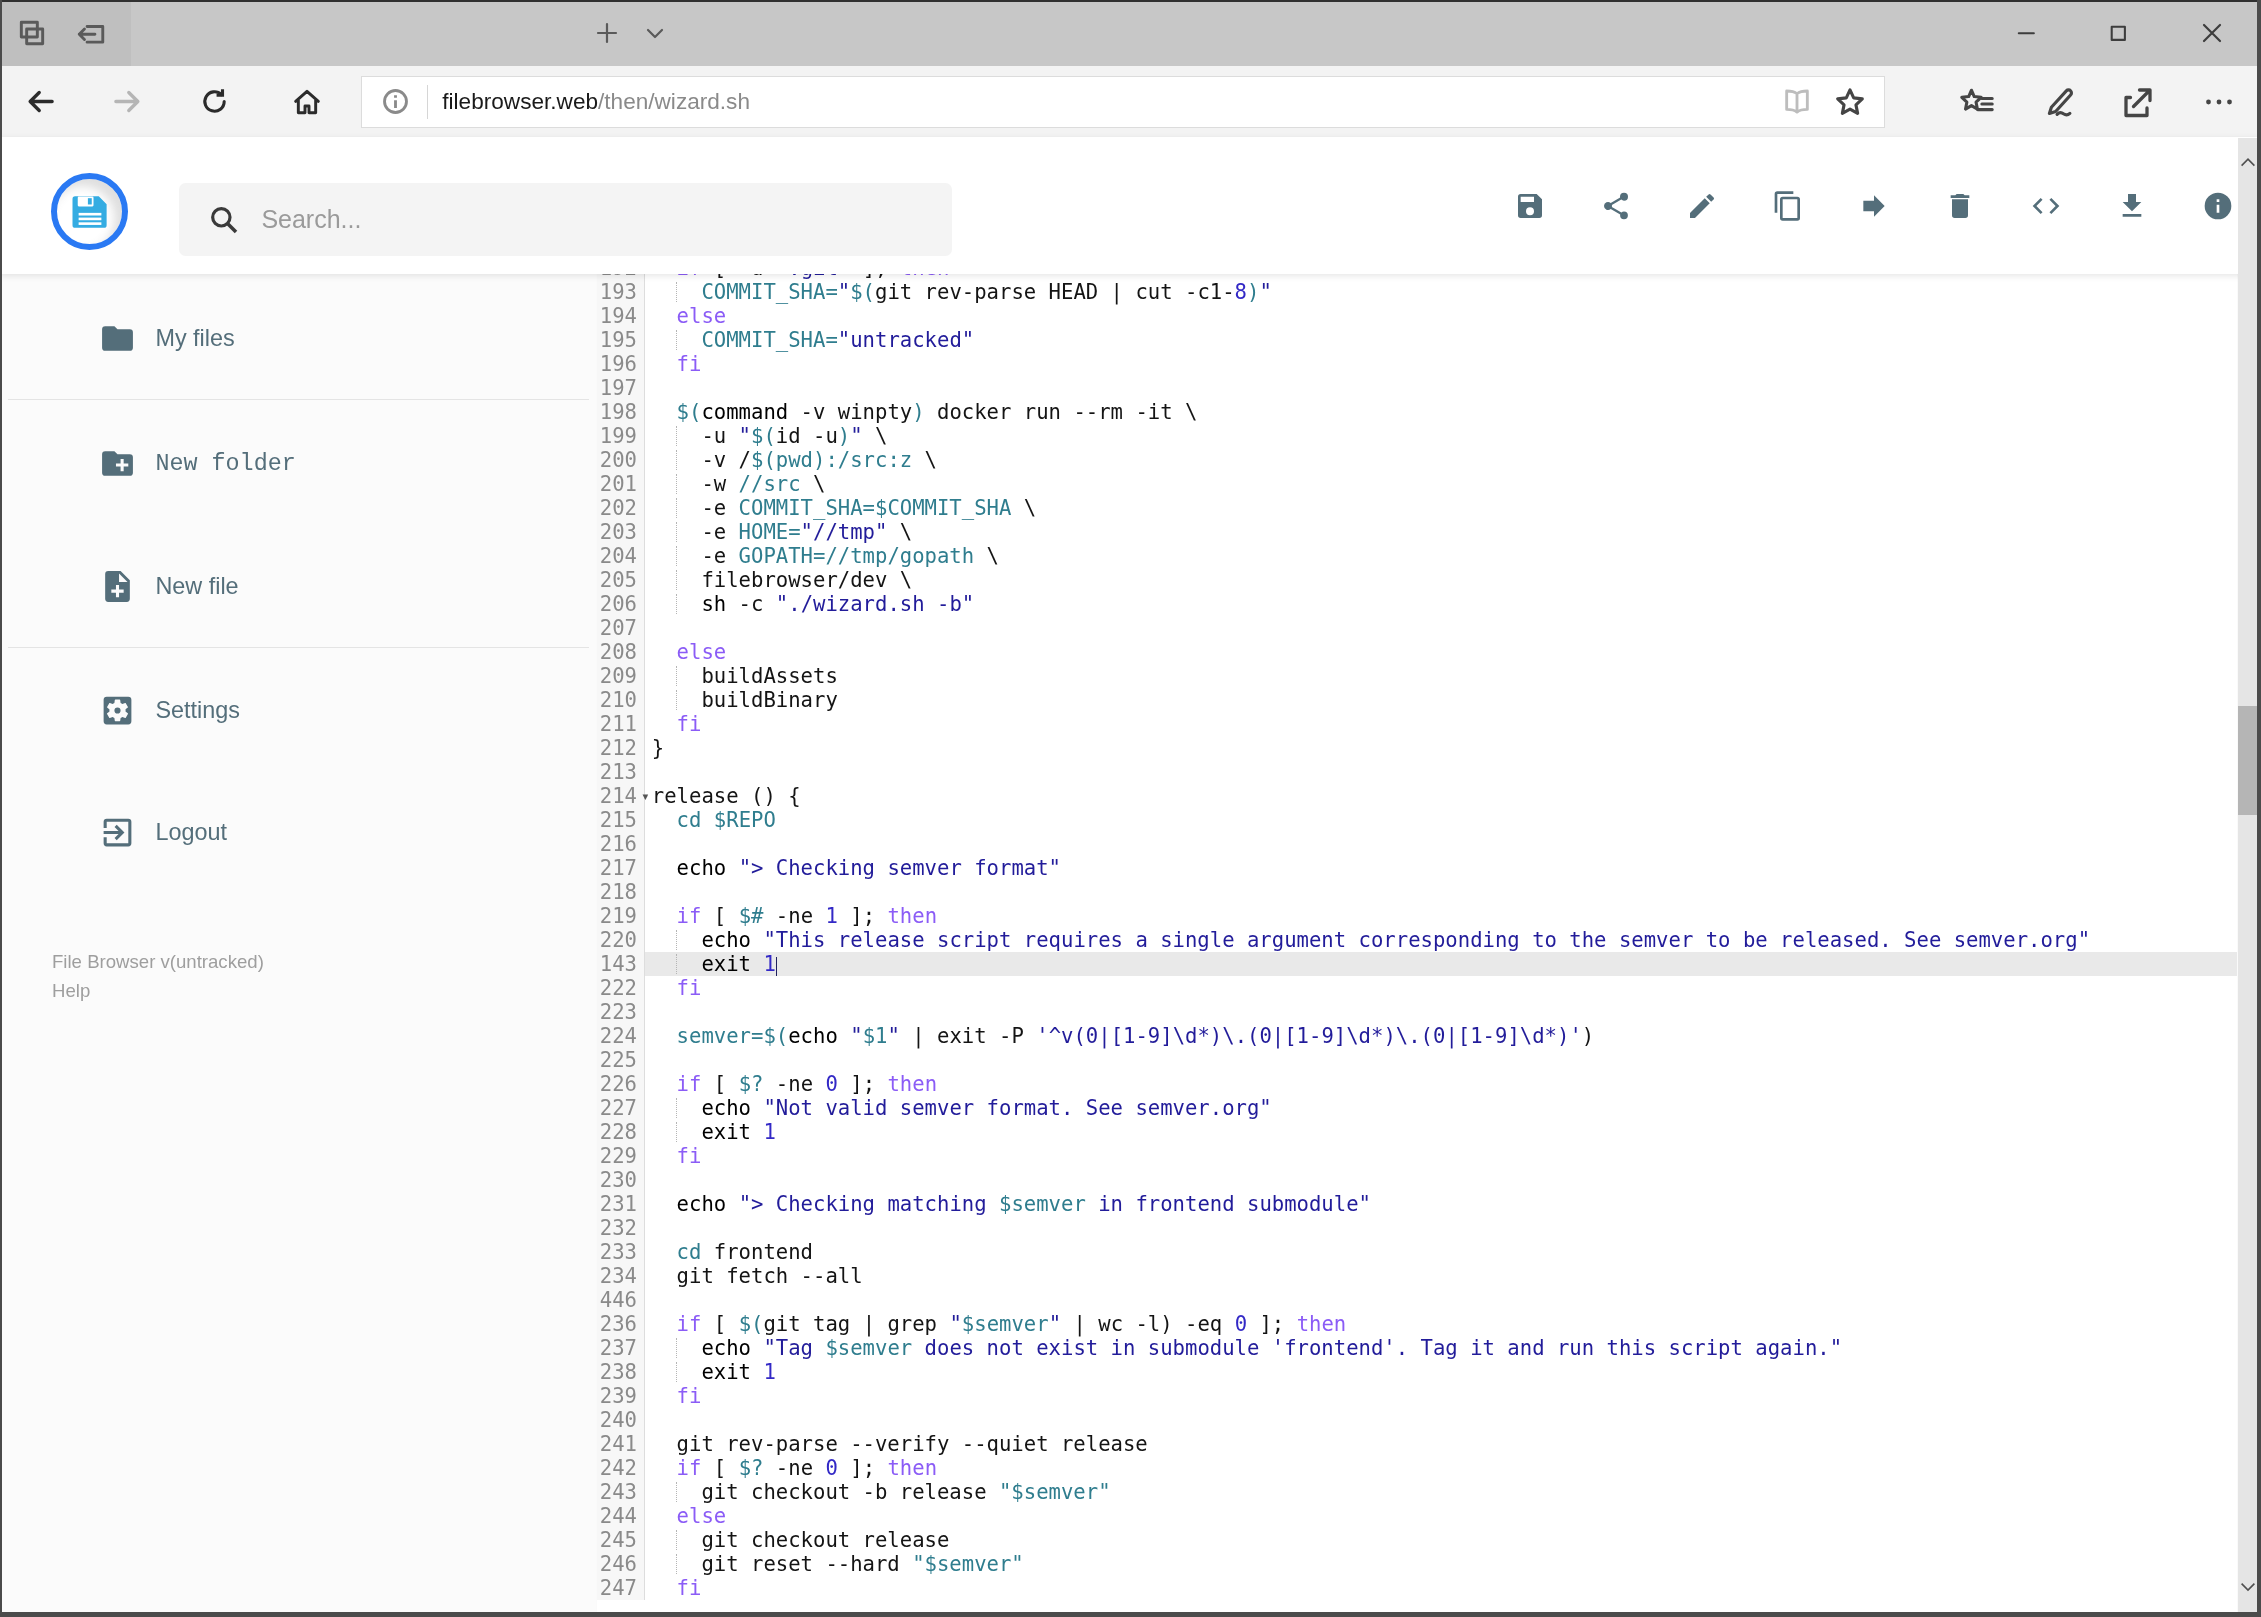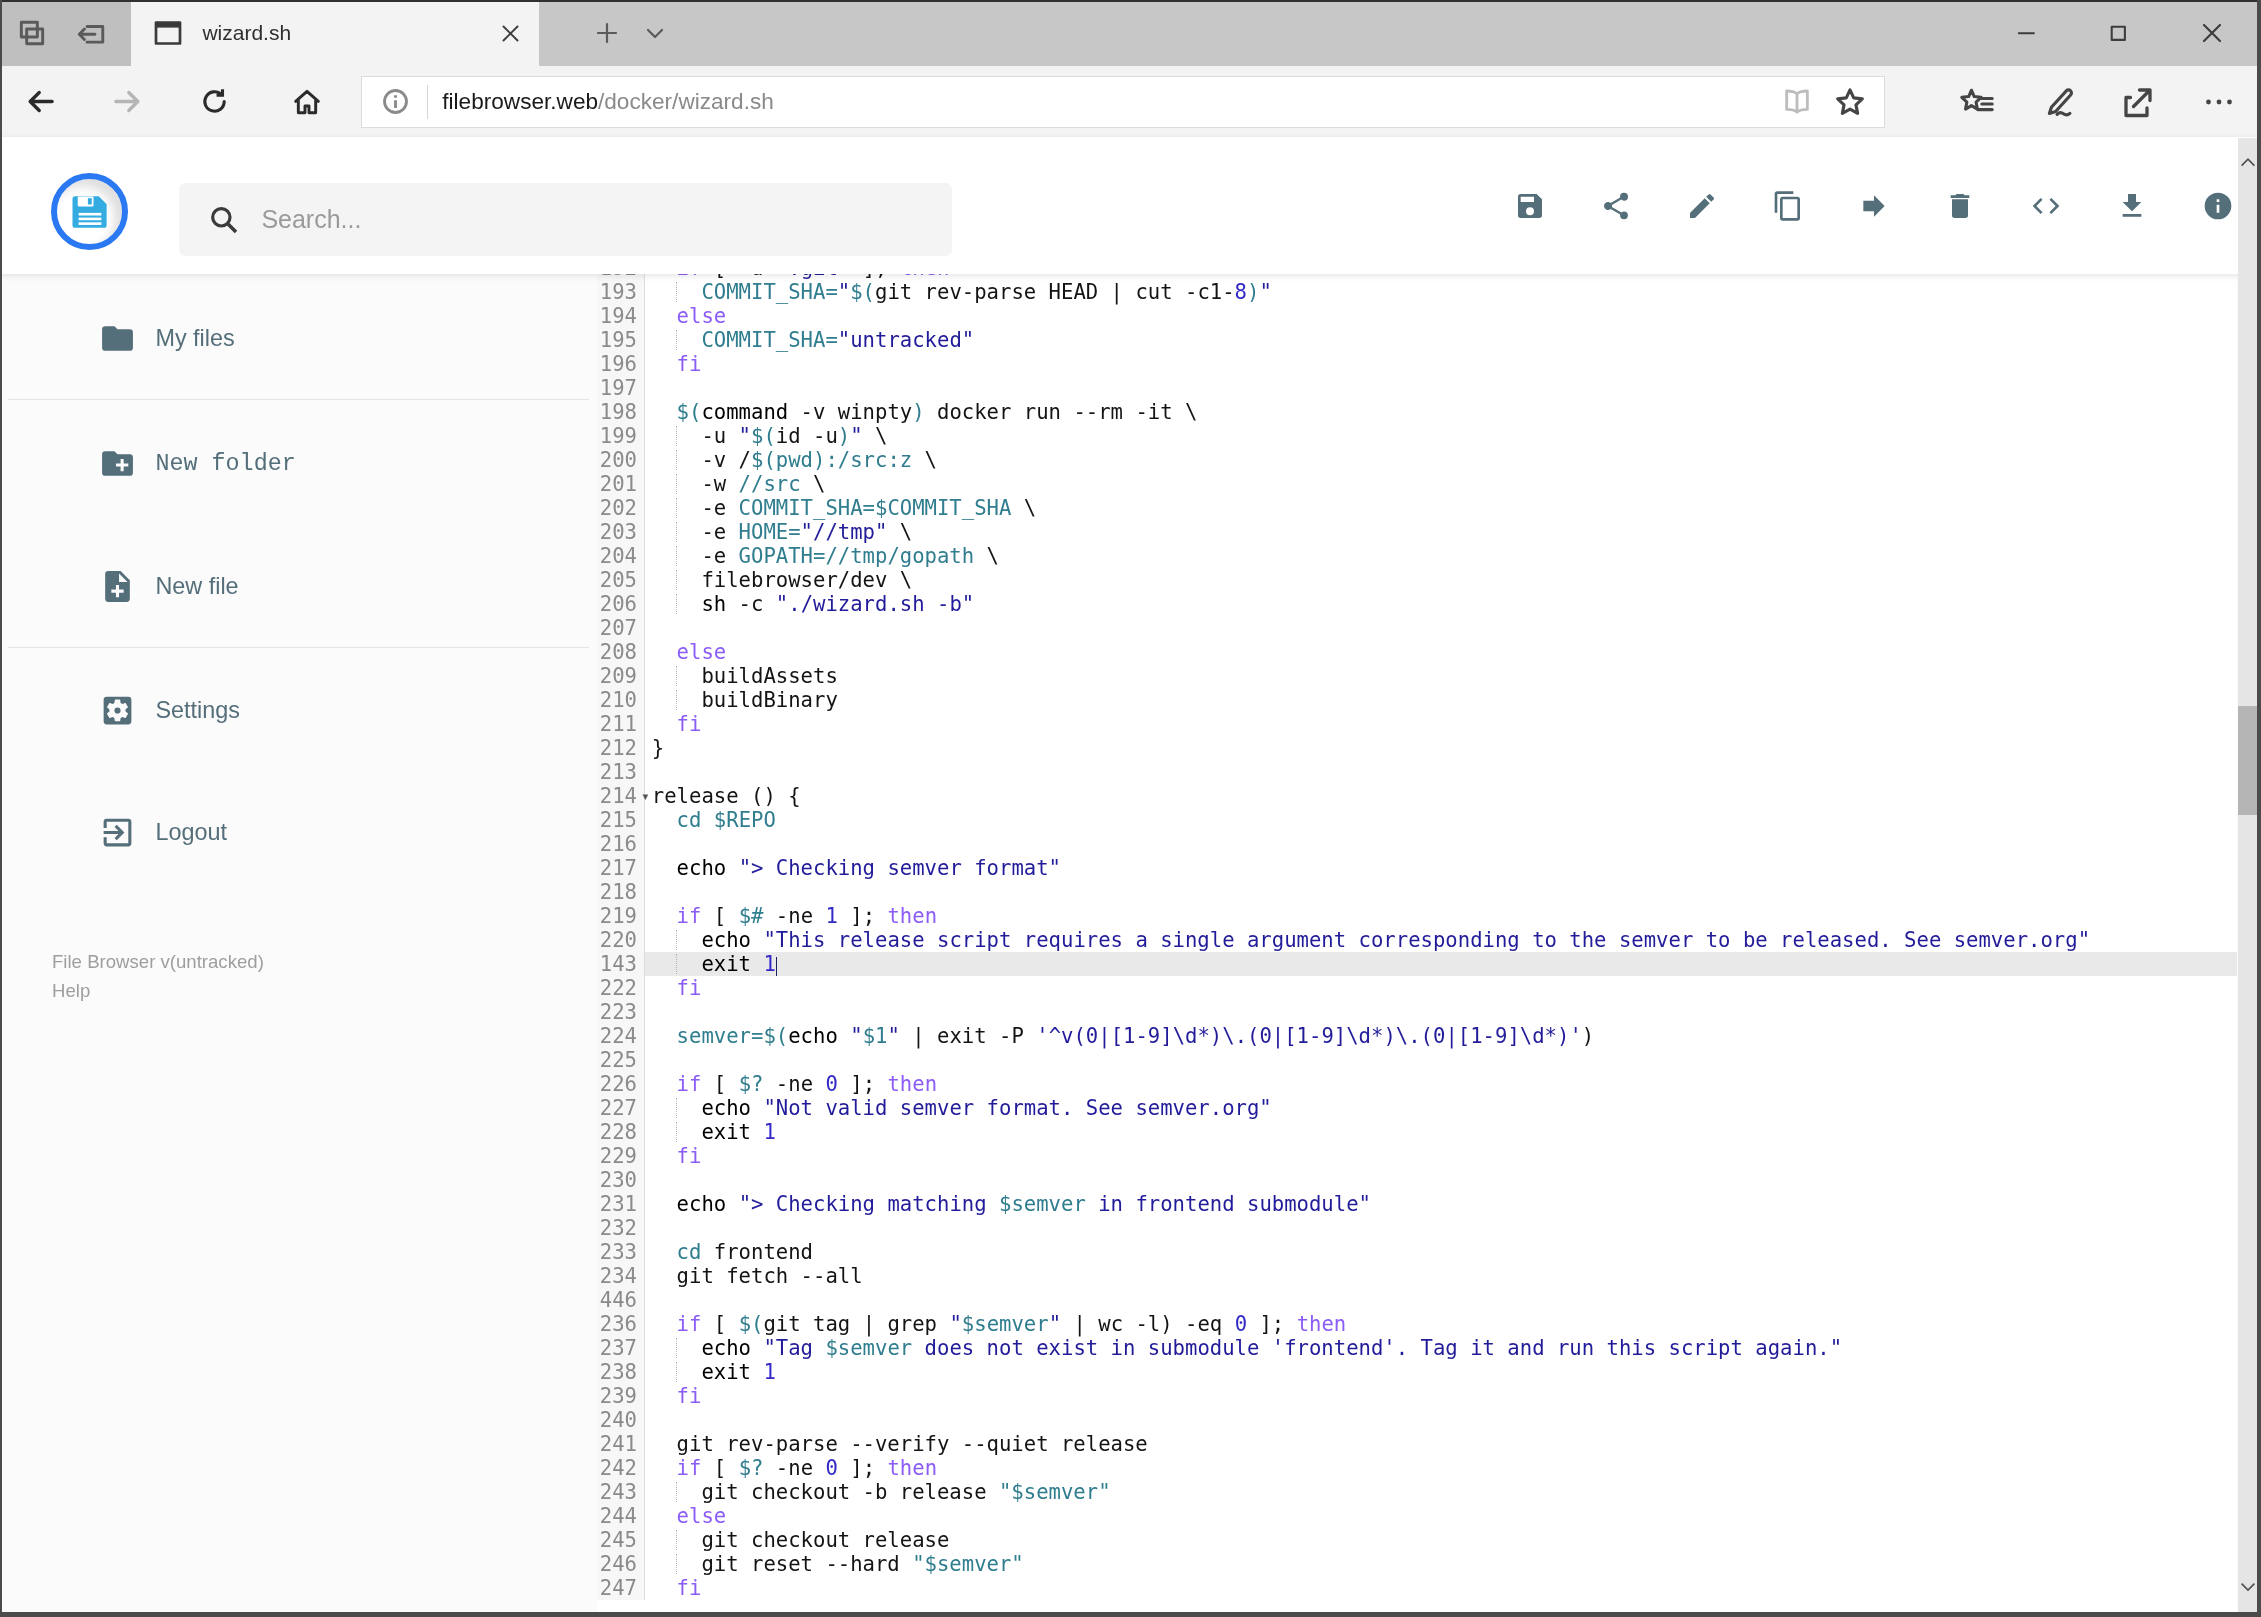--- a/index.html
+++ b/index.html
@@ -102,32 +102,20 @@
         </svg>
       </div>
       <div class="tabicon-btn" style="left:66px;">
         <svg width="34" height="32" viewBox="0 0 26 24">
           <path class="bicon gray" d="M10 7h12v12H10"></path>
           <path class="bicon gray" d="M16 13H4m0 0l4-4m-4 4l4 4"></path>
         </svg>
       </div>
     </div>
 
-    <div class="tab">
-      <svg class="tab-favicon" width="36" height="36" viewBox="0 0 24 24">
-        <rect x="4" y="5" width="16" height="14" class="bicon" style="stroke:#3a3a3a;stroke-width:1.8;"></rect>
-        <rect x="4" y="5" width="16" height="3.4" fill="#3a3a3a"></rect>
-      </svg>
-      <span class="tab-title">wizard.sh</span>
-      <span class="tab-close">
-        <svg width="21" height="21" viewBox="0 0 24 24">
-          <path class="bicon" d="M4 4l16 16M20 4L4 20"></path>
-        </svg>
-      </span>
-    </div>
 
     <div class="newtab">
       <svg width="24" height="24" viewBox="0 0 24 24">
         <path class="bicon gray" d="M12 3v18M3 12h18"></path>
       </svg>
     </div>
     <div class="tabchev">
       <svg width="24" height="24" viewBox="0 0 24 24">
         <path class="bicon gray" d="M5 9l7 7 7-7"></path>
       </svg>
@@ -172,21 +160,21 @@
         <path class="bicon" style="stroke:#2b2b2b;stroke-width:2.2;" d="M3.5 11.5L12 4l8.5 7.5M5.5 10.5V20h5v-5h3v5h5v-9.5"></path>
       </svg>
     </div>
 
     <div class="addrbar">
       <svg class="addr-info" width="31" height="31" viewBox="0 0 24 24">
         <circle cx="12" cy="12" r="8.5" class="bicon" style="stroke:#8a8a8a;"></circle>
         <path d="M12 7.2v1.8M12 11v6" style="stroke:#8a8a8a;stroke-width:2.2;" fill="none"></path>
       </svg>
       <span class="addr-sep"></span>
-      <span class="addr-text"><span class="addr-host">filebrowser.web</span><span class="addr-path">/docker/wizard.sh</span></span>
+      <span class="addr-text"><span class="addr-host">filebrowser.web</span><span class="addr-path">/then/wizard.sh</span></span>
       <span class="addr-right">
         <span class="addr-ic">
           <svg width="34" height="31" viewBox="0 0 24 24">
             <path class="bicon lt" d="M12 6c-2-1.6-4.5-2.1-8-2.1v14.2c3.5 0 6 .5 8 2.1 2-1.6 4.5-2.1 8-2.1V3.9c-3.5 0-6 .5-8 2.1v14.2"></path>
           </svg>
         </span>
         <span class="addr-ic">
           <svg width="34" height="34" viewBox="0 0 24 24">
             <path class="bicon" style="stroke:#454545;" d="M12 3.5l2.6 5.6 6.1.7-4.5 4.2 1.2 6-5.4-3-5.4 3 1.2-6-4.5-4.2 6.1-.7z"></path>
           </svg>

